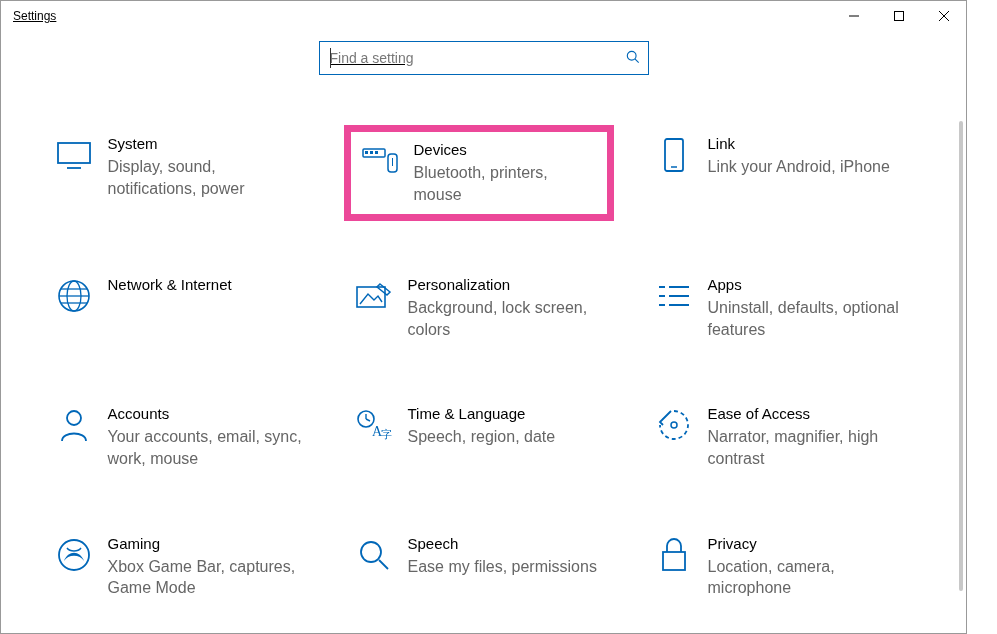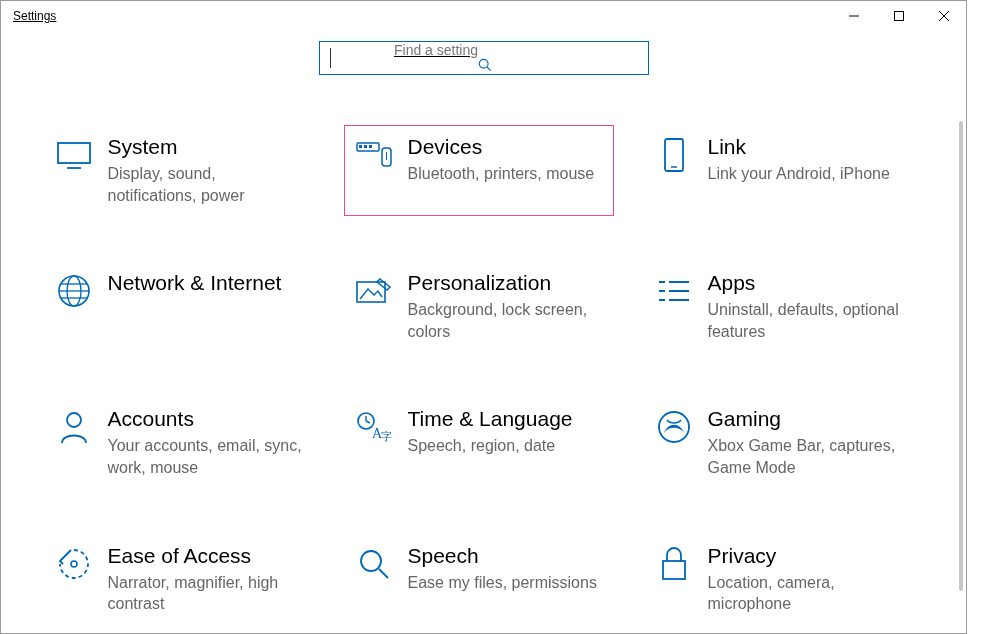--- a/index.html
+++ b/index.html
@@ -52,21 +52,20 @@
       margin-bottom: 30px;
     }
     .search-box {
       width: 330px;
       height: 34px;
       border: 1.5px solid #0067b8;
       display: flex;
       align-items: center;
       padding: 0 8px 0 10px;
       position: relative;
-      flex-direction: column;
     }
     .search-box input {
       flex: 1;
       border: none;
       outline: none;
       font-size: 14px;
       color: #666;
       background: transparent;
     }
     .search-box input::placeholder { color: #777; }
@@ -102,40 +101,40 @@
     }
     .tile {
       display: flex;
       align-items: flex-start;
       padding: 10px;
       cursor: pointer;
       position: relative;
       min-height: 80px;
     }
     .tile.hover {
-      border: 1px solid #ec4899;
+      border: 7px solid #ec4899;
       padding: 9px;
     }
     .tile.highlight {
       outline: 3px solid #e11;
       outline-offset: -1px;
     }
     .tile-icon {
       width: 40px;
       height: 40px;
       flex: none;
       margin-right: 14px;
       display: flex;
       align-items: center;
       justify-content: center;
       color: #0067b8;
     }
     .tile-text { flex: 1; }
     .tile-title {
-      font-size: 21px;
+      font-size: 15px;
       color: #000;
       margin-bottom: 4px;
       font-weight: 400;
     }
     .tile-desc {
       font-size: 16px;
       color: #666;
       line-height: 1.35;
     }
     
@@ -307,47 +306,47 @@
         </div>
         <div class="tile-text">
           <div class="tile-title">Time &amp; Language</div>
           <div class="tile-desc">Speech, region, date</div>
         </div>
       </div>
 
       <div class="tile">
         <div class="tile-icon">
           <svg width="34" height="34" viewBox="0 0 34 34">
+              <path d="M17 3 A14 14 0 1 1 3 17" fill="none" stroke="#0067b8" stroke-width="1.8" stroke-dasharray="4 3"></path>
+              <path d="M14 3 L3 14 M6 11 L3 14 L6 17" fill="none" stroke="#0067b8" stroke-width="1.8"></path>
+              <circle cx="17" cy="17" r="3" fill="none" stroke="#0067b8" stroke-width="1.5"></circle>
+            </svg>
+        </div>
+        <div class="tile-text">
+          <div class="tile-title">Ease of Access</div>
+          <div class="tile-desc">Narrator, magnifier, high contrast</div>
+        </div>
+      </div>
+
+      <div class="tile">
+        <div class="tile-icon">
+          <svg width="34" height="34" viewBox="0 0 34 34">
               <circle cx="17" cy="17" r="15" fill="none" stroke="#0067b8" stroke-width="1.8"></circle>
               <path d="M7 23 C11 12 23 12 27 23 C23 16 11 16 7 23" fill="#0067b8"></path>
               <path d="M10 10 C13 14 21 14 24 10" fill="none" stroke="#0067b8" stroke-width="1.5"></path>
             </svg>
         </div>
         <div class="tile-text">
           <div class="tile-title">Gaming</div>
           <div class="tile-desc">Xbox Game Bar, captures, Game Mode</div>
         </div>
       </div>
 
       <div class="tile">
         <div class="tile-icon">
-          <svg width="34" height="34" viewBox="0 0 34 34">
-              <path d="M17 3 A14 14 0 1 1 3 17" fill="none" stroke="#0067b8" stroke-width="1.8" stroke-dasharray="4 3"></path>
-              <path d="M14 3 L3 14 M6 11 L3 14 L6 17" fill="none" stroke="#0067b8" stroke-width="1.8"></path>
-              <circle cx="17" cy="17" r="3" fill="none" stroke="#0067b8" stroke-width="1.5"></circle>
-            </svg>
-        </div>
-        <div class="tile-text">
-          <div class="tile-title">Ease of Access</div>
-          <div class="tile-desc">Narrator, magnifier, high contrast</div>
-        </div>
-      </div>
-
-      <div class="tile">
-        <div class="tile-icon">
           <svg width="32" height="32" viewBox="0 0 32 32">
               <circle cx="13" cy="13" r="10" fill="none" stroke="#0067b8" stroke-width="1.8"></circle>
               <line x1="21" y1="21" x2="30" y2="30" stroke="#0067b8" stroke-width="1.8"></line>
             </svg>
         </div>
         <div class="tile-text">
           <div class="tile-title">Speech</div>
           <div class="tile-desc">Ease my files, permissions</div>
         </div>
       </div>

